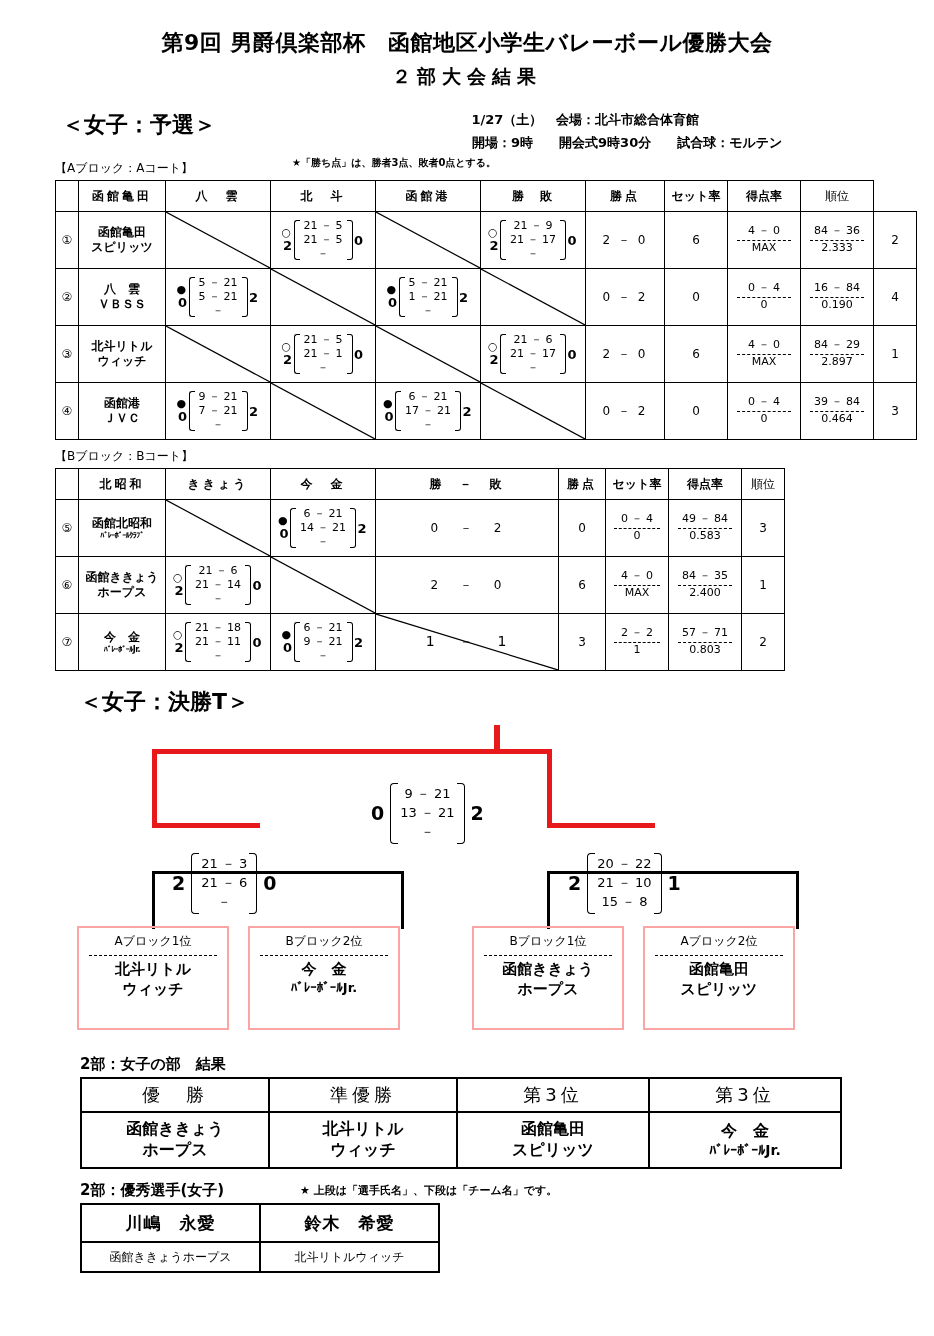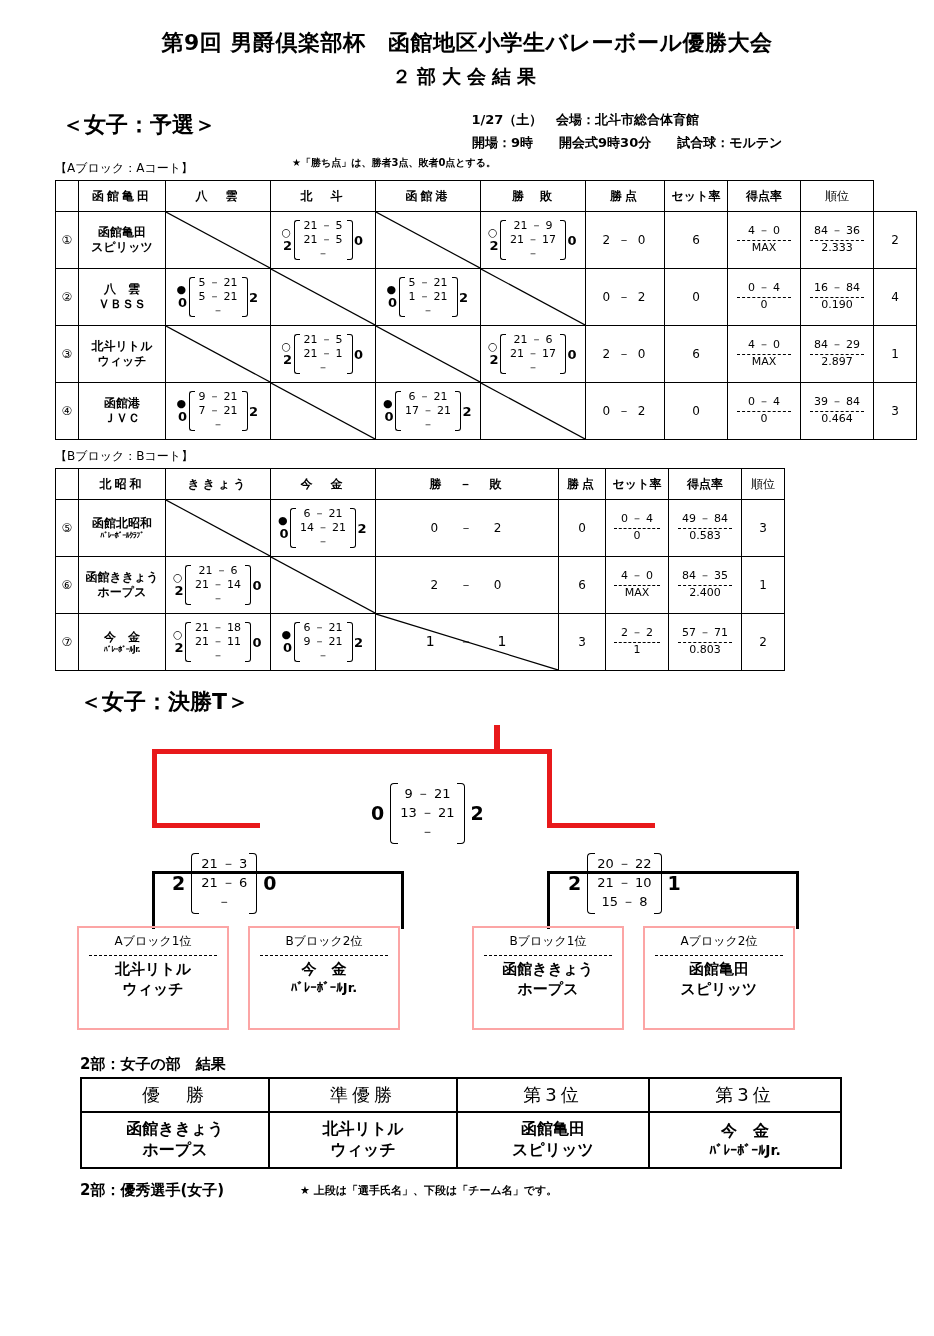--- a/index.html
+++ b/index.html
@@ -742,16 +742,24 @@
     </tr>
   </tbody>
     </table>
 
   <div style="position:relative; margin-top:12px;">
     <div class="res-title">2部：優秀選手(女子)</div>
     <div class="mvp-note" style="left:300px; top:2px;">★ 上段は「選手氏名」、下段は「チーム名」です。</div>
   </div>
   <table class="mvp">
     <tbody>
+        <tr>
+      <td class="n" style="width:175px">川嶋　永愛</td>
+      <td class="n" style="width:175px">鈴木　希愛</td>
+    </tr>
+    <tr>
+      <td class="t">函館ききょうホープス</td>
+      <td class="t">北斗リトルウィッチ</td>
+    </tr>
   </tbody>
     </table>
 
 </div>
 
 </body></html>

